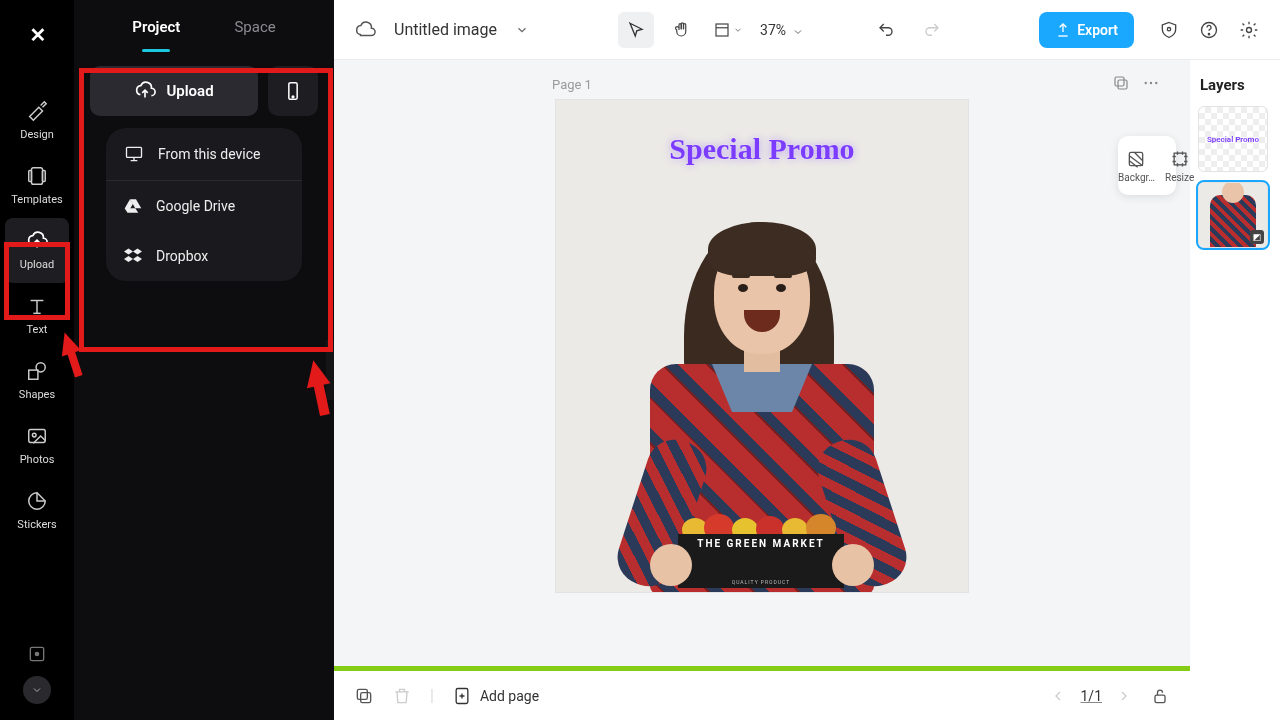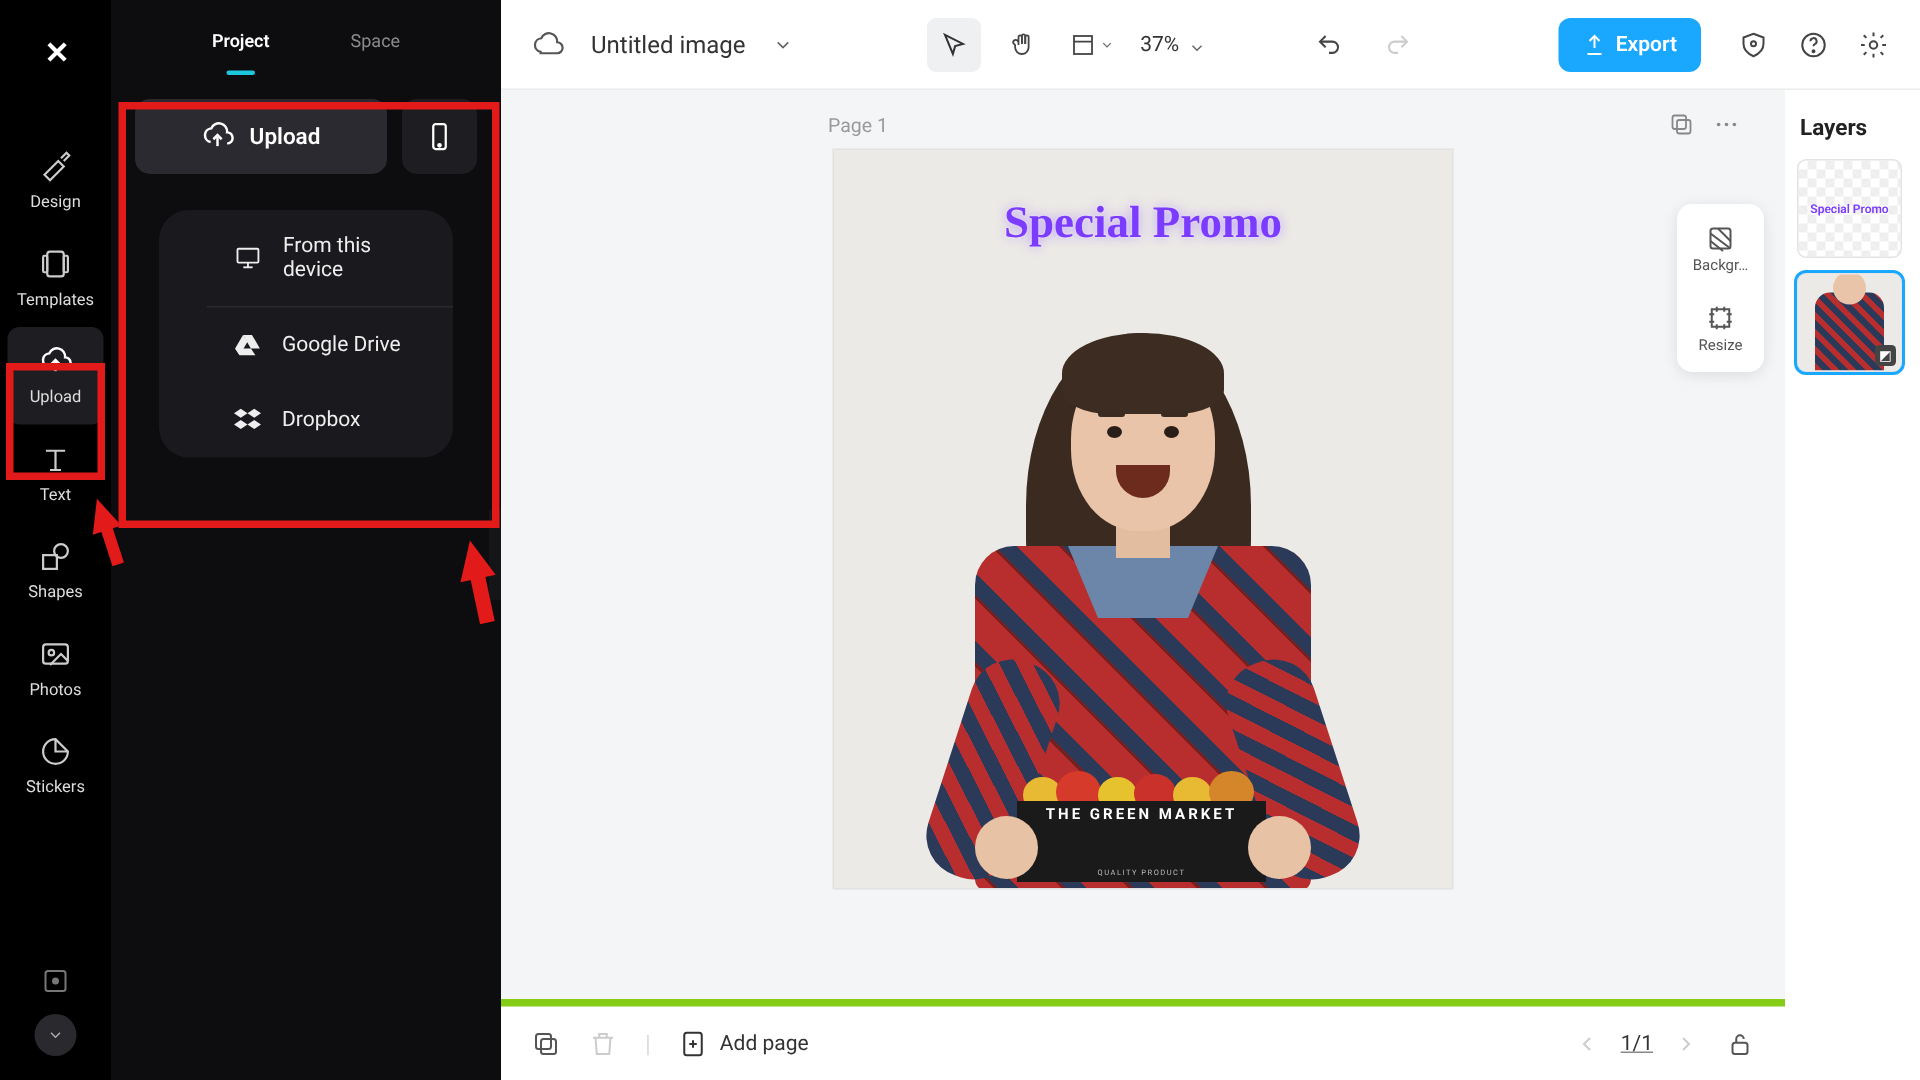--- a/index.html
+++ b/index.html
@@ -14,30 +14,30 @@
   .rail-item.active { background: #1e1e22; border-radius: 8px; }
   .rail-item .ri-icon { width: 26px; height: 26px; display: flex; align-items: center; justify-content: center; }
   .rail-item .ri-label { font-size: 11px; color: #ddd; }
   .rail-spacer { flex: 1; }
   .rail-bottom { display:flex; flex-direction:column; align-items:center; gap:12px; padding-bottom:16px;}
   .chevcircle { width: 28px; height: 28px; border-radius: 50%; background: #2a2a2e; display: flex; align-items: center; justify-content: center; color: #aaa; }
 
   
   .panel { width: 260px; background: #0d0d0f; color: #fff; display: flex; flex-direction: column; position: relative; }
   .panel-tabs { display: flex; height: 54px; align-items: center; justify-content: center; gap: 54px; }
-  .panel-tab { font-size: 12px; color: #8b8b8f; cursor: pointer; position: relative; }
+  .panel-tab { font-size: 15px; color: #8b8b8f; cursor: pointer; position: relative; }
   .panel-tab.active { color: #fff; font-weight:600;}
   .panel-tab.active::after { content: ""; position: absolute; left: 10px; right: 10px; bottom: -16px; height: 3px; background: #1dc8df; border-radius: 2px; }
 
   .upload-area { padding: 12px 16px 0; }
   .upload-row { display: flex; gap: 10px; }
   .btn-upload { flex: 1; height: 50px; background: #2a2a30; border-radius: 10px; display: flex; align-items: center; justify-content: center; gap: 10px; color: #fff; font-size: 15px; font-weight: 600; cursor: pointer; }
   .btn-phone { width: 50px; height: 50px; background: #1e1e22; border-radius: 10px; display: flex; align-items: center; justify-content: center; cursor: pointer; }
 
-  .menu-card { margin: 24px 16px 0; background: #1a1a1e; border-radius: 20px; overflow: hidden; padding-left: 32px; }
+  .menu-card { margin: 12px 16px 0; background: #1a1a1e; border-radius: 20px; overflow: hidden; }
   .menu-item { display: flex; align-items: center; gap: 14px; padding: 16px 18px; font-size: 14px; color: #eee; cursor: pointer; }
   .menu-div { height: 1px; background: #2a2a2e; margin: 0; }
 
   .panel-handle { position: absolute; right: -6px; top: 340px; width: 14px; height: 60px; background: #151518; border-radius: 0 8px 8px 0; }
 
   
   .highlight-box { position: absolute; border: 5px solid #e21a1a; pointer-events: none; }
   .hl1 { left: 79px; top: 68px; width: 254px; height: 284px; }
   .hl2 { left: 4px; top: 242px; width: 66px; height: 78px; }
   .arrow { position: absolute; width: 0; height: 0; }
@@ -92,21 +92,21 @@
   .v4{left:74px; width:28px; height:26px; background:#c9312a;}
   .v5{left:100px; width:26px; height:24px; background:#e8b933;}
   .v6{left:124px; width:30px; height:28px; background:#d6862a;}
   .mouth{position:absolute; top:118px; left:152px; width:36px; height:22px; background:#6d2b1e; border-radius:0 0 20px 20px;}
   .eye{position:absolute; top:92px; width:10px; height:8px; background:#2a1e18; border-radius:50%;}
   .eye.l{left:146px;} .eye.r{left:184px;}
   .brow{position:absolute; top:82px; width:18px; height:4px; background:#3a2a20; border-radius:2px;}
   .brow.l{left:140px;} .brow.r{left:182px;}
 
   
-  .float-tools { position: absolute; top: 76px; right: 14px; width: 58px; background: #fff; border-radius: 10px; box-shadow: 0 2px 10px rgba(0,0,0,.1); padding: 8px 0; display: flex; flex-direction: column; align-items: center; gap: 10px; }
+  .float-tools { position: absolute; top: 76px; right: 14px; width: 58px; background: #fff; border-radius: 10px; box-shadow: 0 2px 10px rgba(0,0,0,.1); padding: 8px 0; display: flex; align-items: center; gap: 10px; }
   .ft-item { display: flex; flex-direction: column; align-items: center; gap: 2px; color: #555; cursor: pointer; font-size: 10px; padding:4px 0;}
   .ft-icon { width: 22px; height: 22px; display:flex; align-items:center; justify-content:center;}
 
   
   .layers { width: 90px; background: #fff; display: flex; flex-direction: column; padding: 12px 8px; gap: 10px; }
   .layers-title { font-size: 15px; font-weight: 700; color: #222; padding: 4px 2px 2px; }
   .thumb { width: 70px; height: 66px; border-radius: 6px; border: 1px solid #e3e3e3; background: #fff; background-image: linear-gradient(45deg,#eee 25%,transparent 25%),linear-gradient(-45deg,#eee 25%,transparent 25%),linear-gradient(45deg,transparent 75%,#eee 75%),linear-gradient(-45deg,transparent 75%,#eee 75%); background-size:12px 12px; background-position:0 0,0 6px,6px -6px,-6px 0; display:flex; align-items:center; justify-content:center; cursor:pointer; position:relative;}
   .thumb.sel { outline: 2px solid #1aa8ff; }
   .thumb-text{ font-size:8px; color:#7b3cff; font-weight:600;}
   .thumb-img{ width:100%; height:100%; background:#eceae6; border-radius:5px; display:flex; align-items:flex-end; justify-content:center; overflow:hidden;}

